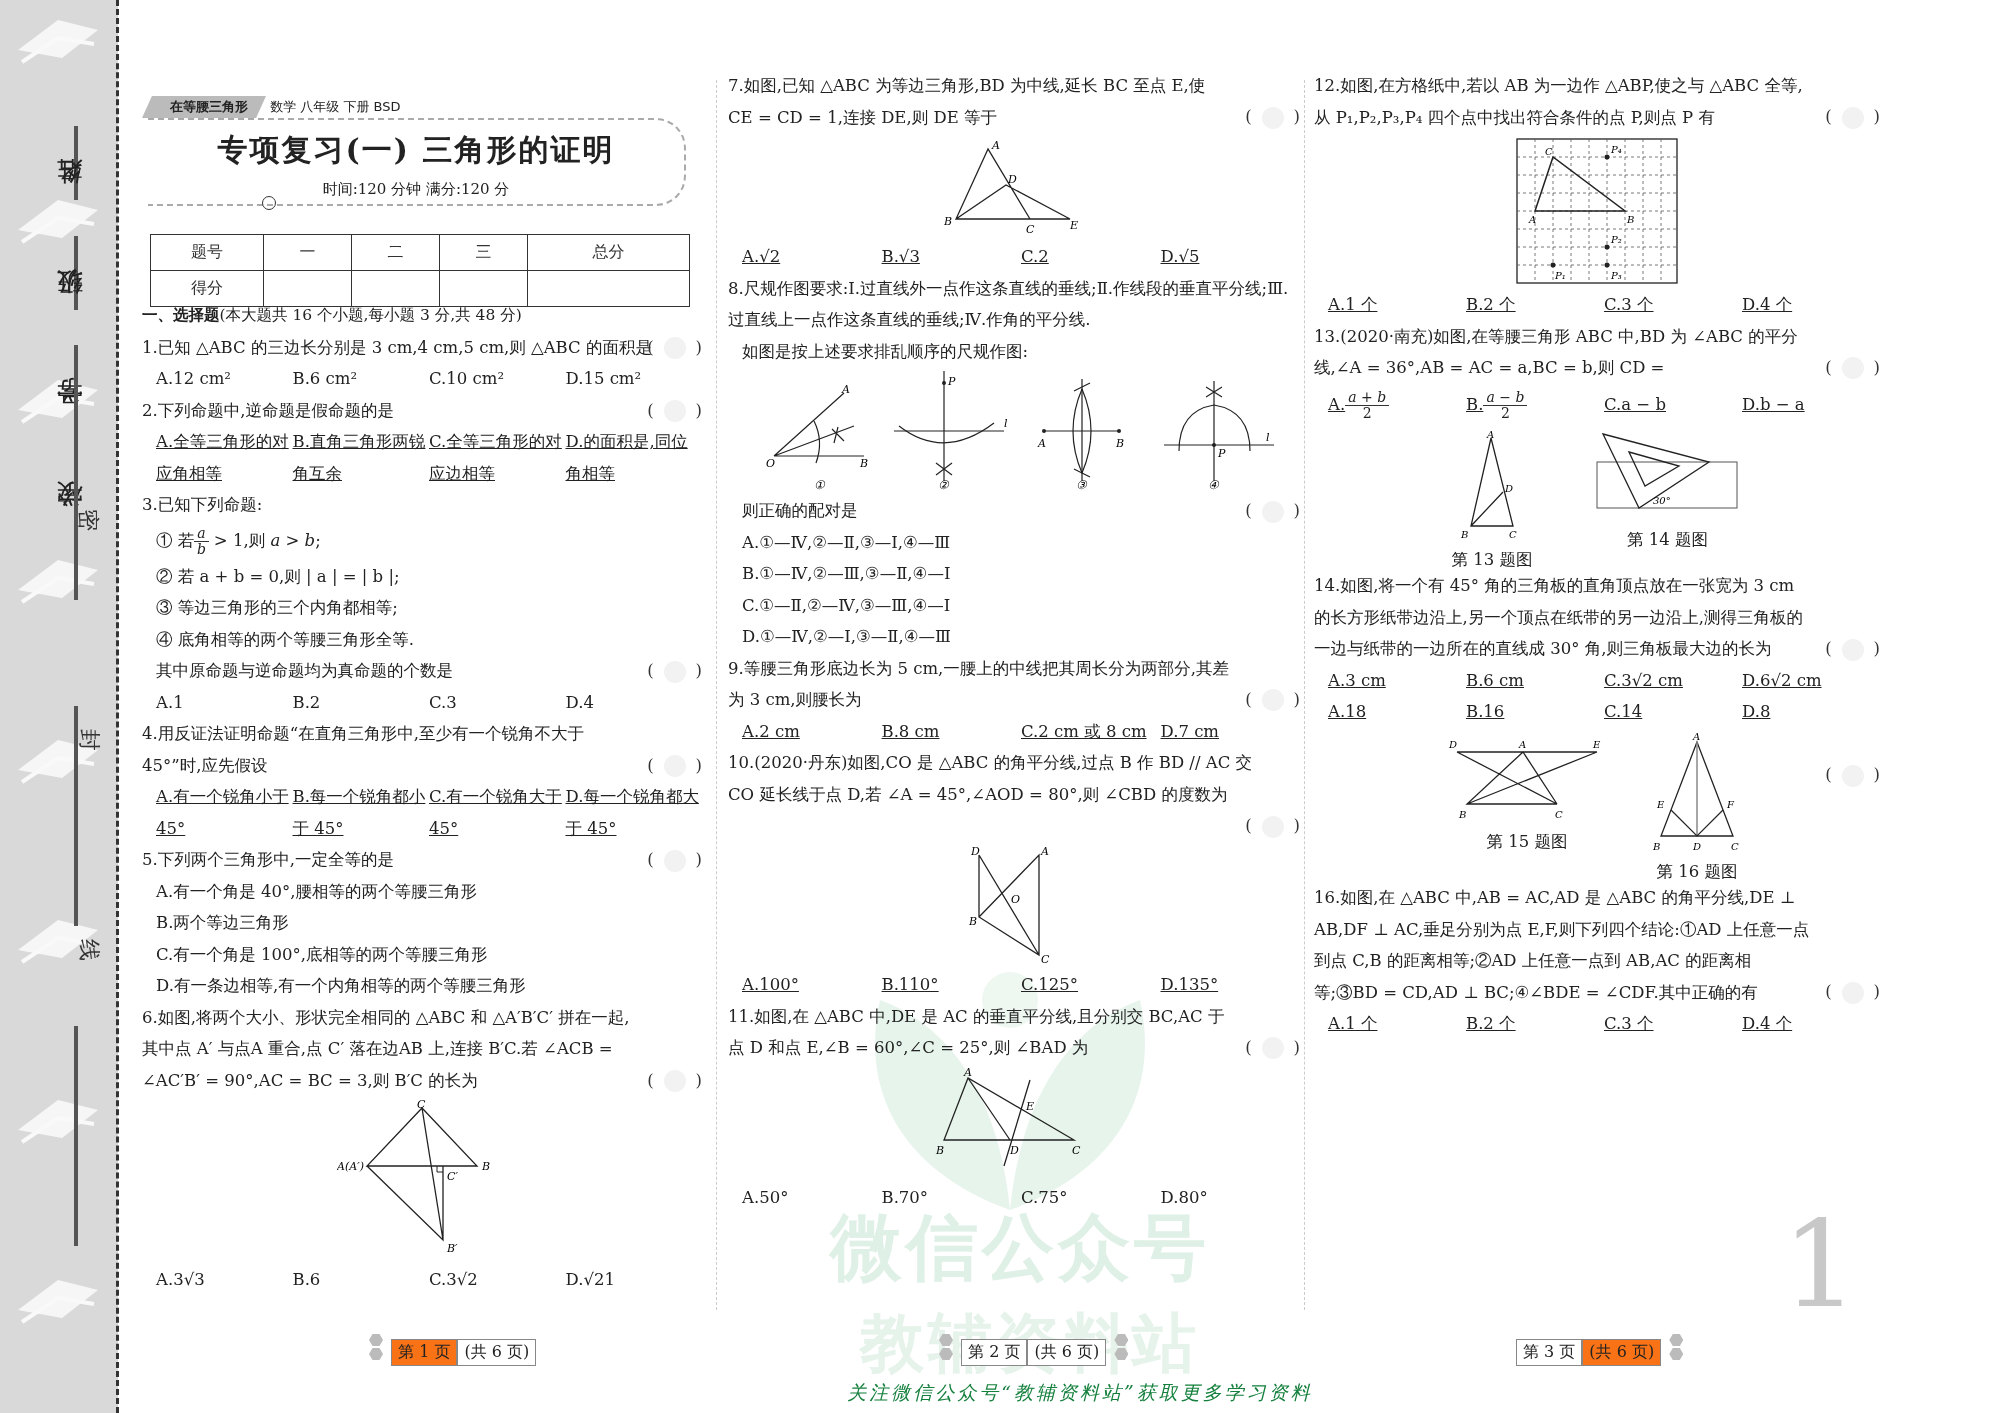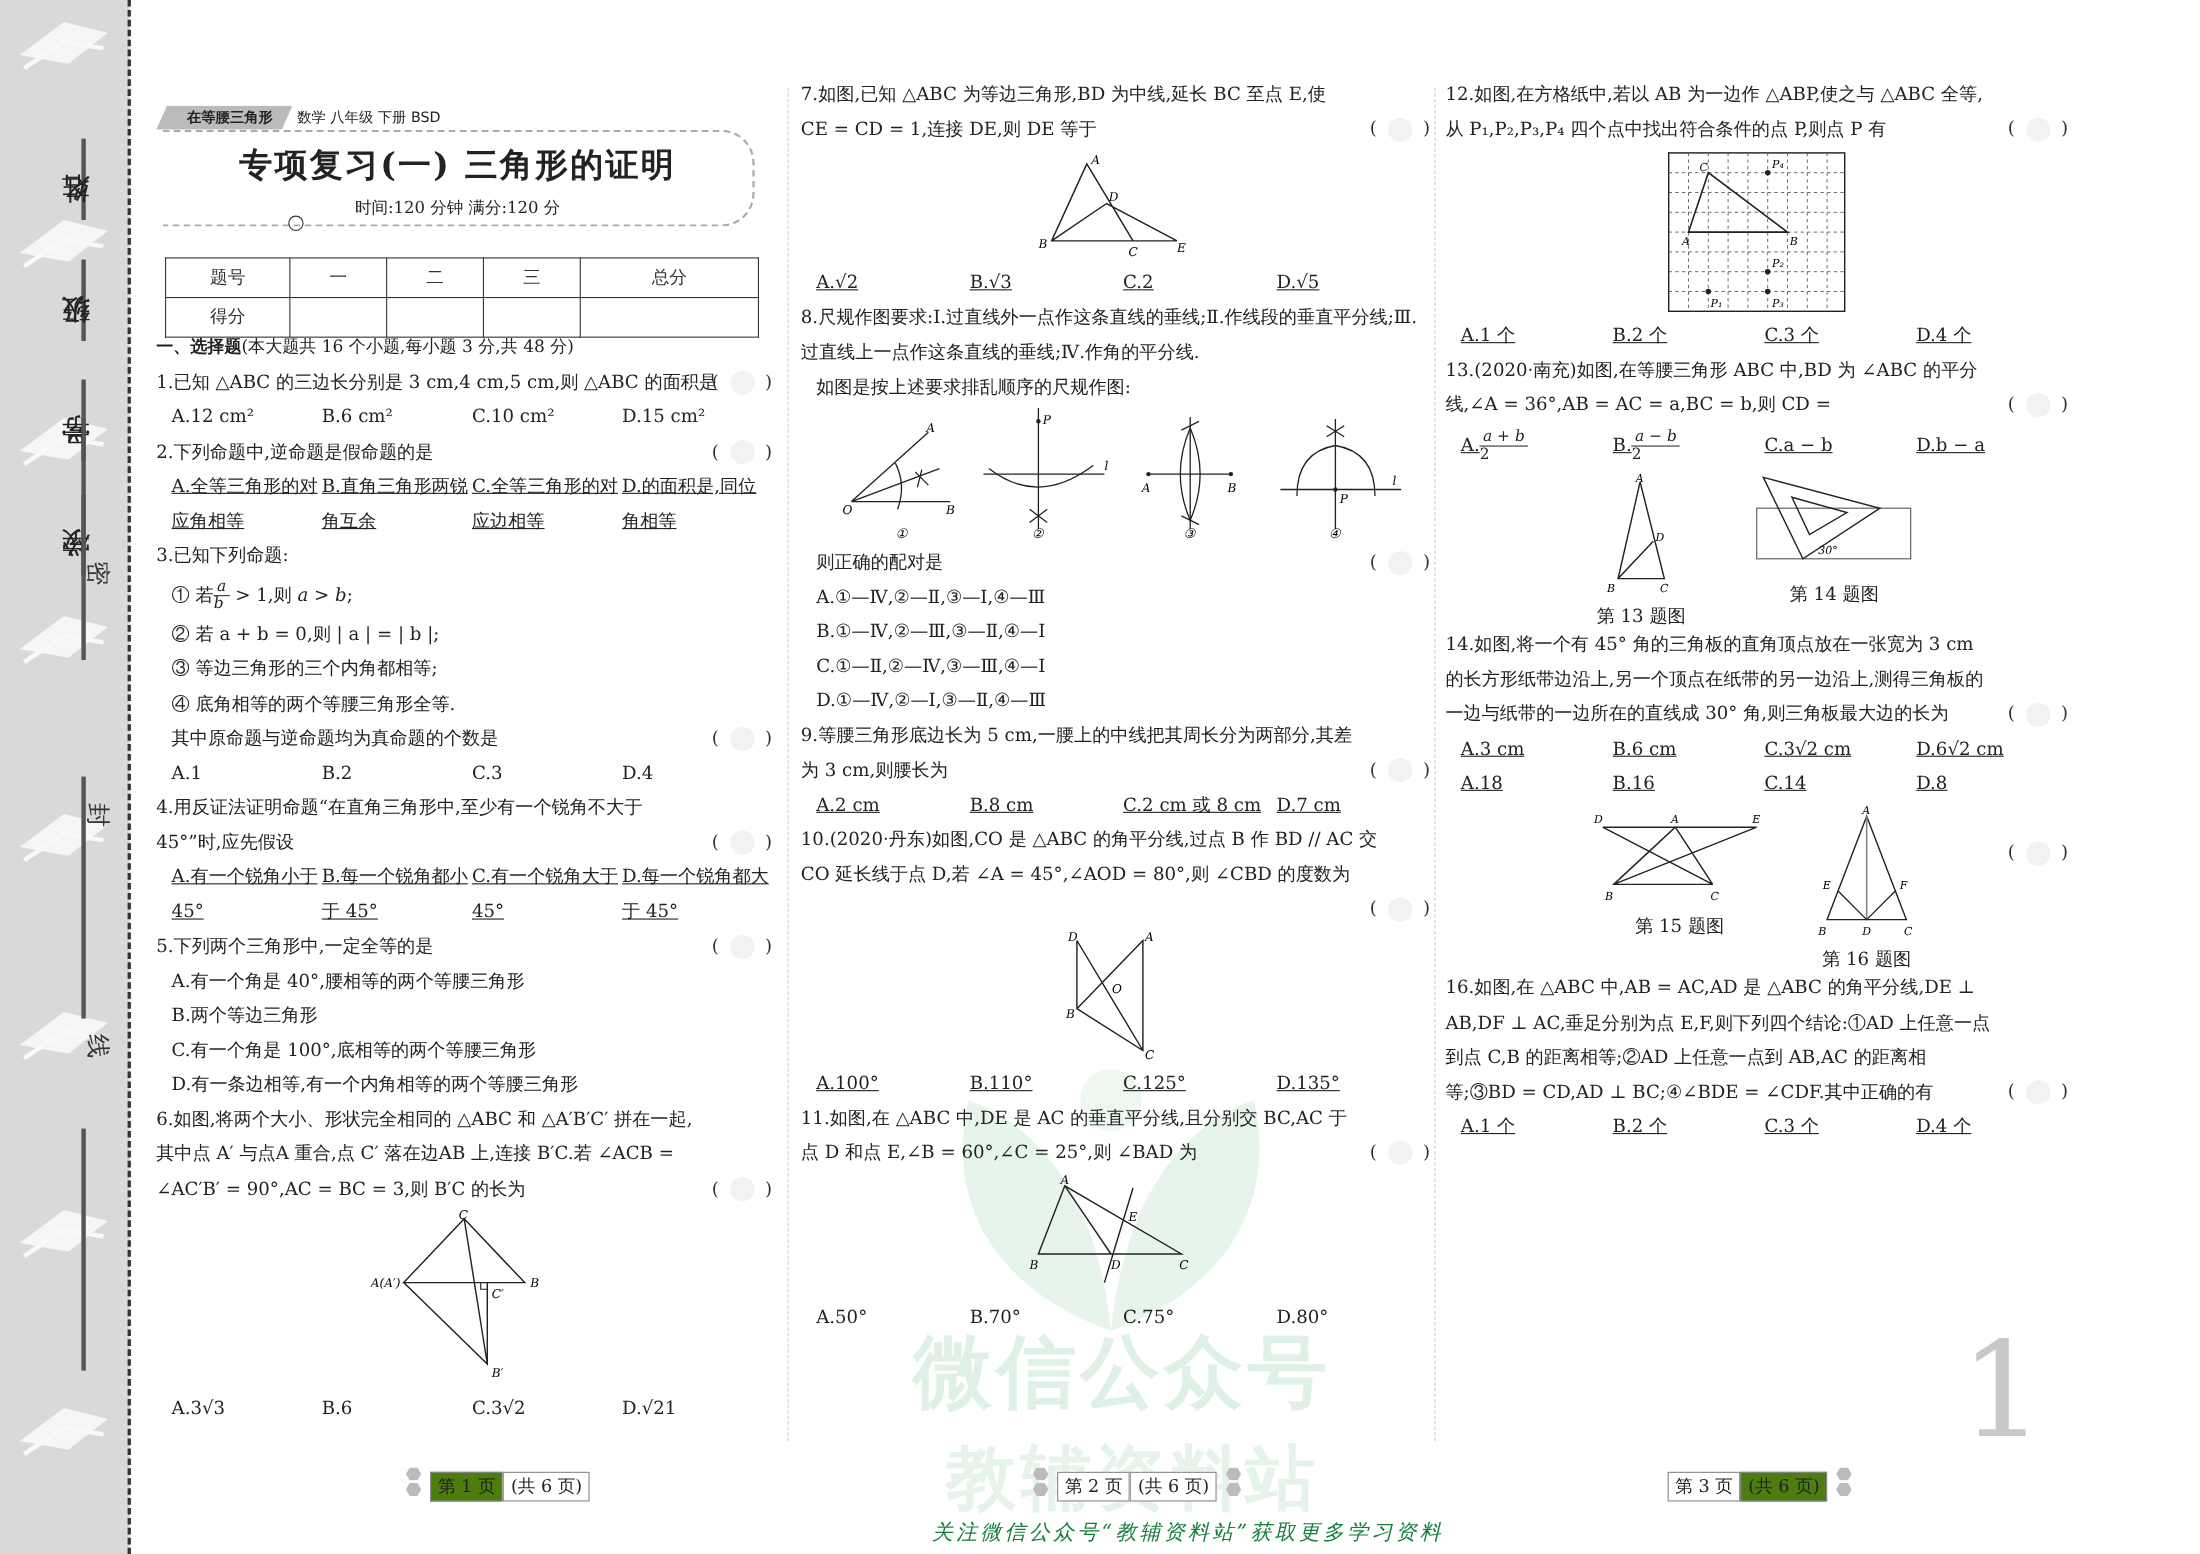--- a/index.html
+++ b/index.html
@@ -39,30 +39,30 @@
   .title { left:148px; top:130px; width:536px; text-align:center; font-size:30px; font-weight:bold; font-family:"DejaVu Serif",serif; letter-spacing:2px; }
   .time { left:148px; top:180px; width:536px; text-align:center; font-size:15px; }
   .circle-dot { left:262px; top:196px; width:12px; height:12px; border:1.5px solid #333; border-radius:50%; }
   table.score { position:absolute; left:150px; top:234px; width:540px; border-collapse:collapse; font-size:16px; }
   table.score td { border:1.5px solid #333; height:33px; text-align:center; color:#333; }
   .sec-h { font-family:"DejaVu Sans",sans-serif; font-weight:bold; font-size:15.5px; }
   .sec-h span { font-weight:normal; font-family:"DejaVu Serif",serif; }
   
   .pgfoot { font-size:16px; font-family:"DejaVu Serif",serif; }
   .pgfoot .b { display:inline-block; padding:2px 6px; border:1px solid #888; background:#fff; }
-  .pgfoot .g { background:#4d7c0f; }
+  .pgfoot .g { background:#f97316; }
   .hexes { display:inline-block; width:20px; height:40px; vertical-align:middle; }
   .hexes i { display:block; width:14px; height:12px; background:#bbb; margin:2px auto; clip-path:polygon(25% 0,75% 0,100% 50%,75% 100%,25% 100%,0 50%); }
   .footer-note { left:700px; top:1380px; width:760px; text-align:center; font-size:19px; font-style:italic; letter-spacing:3px; color:#15803d; font-family:"DejaVu Serif",serif; }
   .big1 { left:1782px; top:1195px; font-size:120px; color:#c8c8c8; font-family:"DejaVu Serif",serif; }
   .green-wm1 { left:830px; top:1200px; font-size:72px; color:#dff0e6; font-weight:bold; font-family:"DejaVu Sans",sans-serif; letter-spacing:4px; }
   .green-wm2 { left:860px; top:1300px; font-size:64px; color:#e5f3ea; font-weight:bold; font-family:"DejaVu Sans",sans-serif; letter-spacing:4px; }
   .green-leaf { left:840px; top:970px; width:340px; height:250px; }
   svg text { font-family:"DejaVu Serif",serif; font-style:italic; }
-  .frac { display:inline-block; vertical-align:middle; text-align:left; line-height:15px; font-size:14px; }
+  .frac { display:inline-block; vertical-align:middle; text-align:center; line-height:15px; font-size:14px; }
   .frac .n { display:block; border-bottom:1px solid #333; padding:0 3px; }
   .frac .d { display:block; }
 </style>
 </head>
 <body>
 
 <div class="abs strip">
   <div class="wm-logo" style="top:10px"><svg viewBox="0 0 92 70">
         <path d="M6 40 L46 10 L86 20 L50 48 Z" fill="#fff" opacity=".9"></path>
         <path d="M10 52 L46 28 L82 34" stroke="#fff" stroke-width="4" fill="none"></path>

